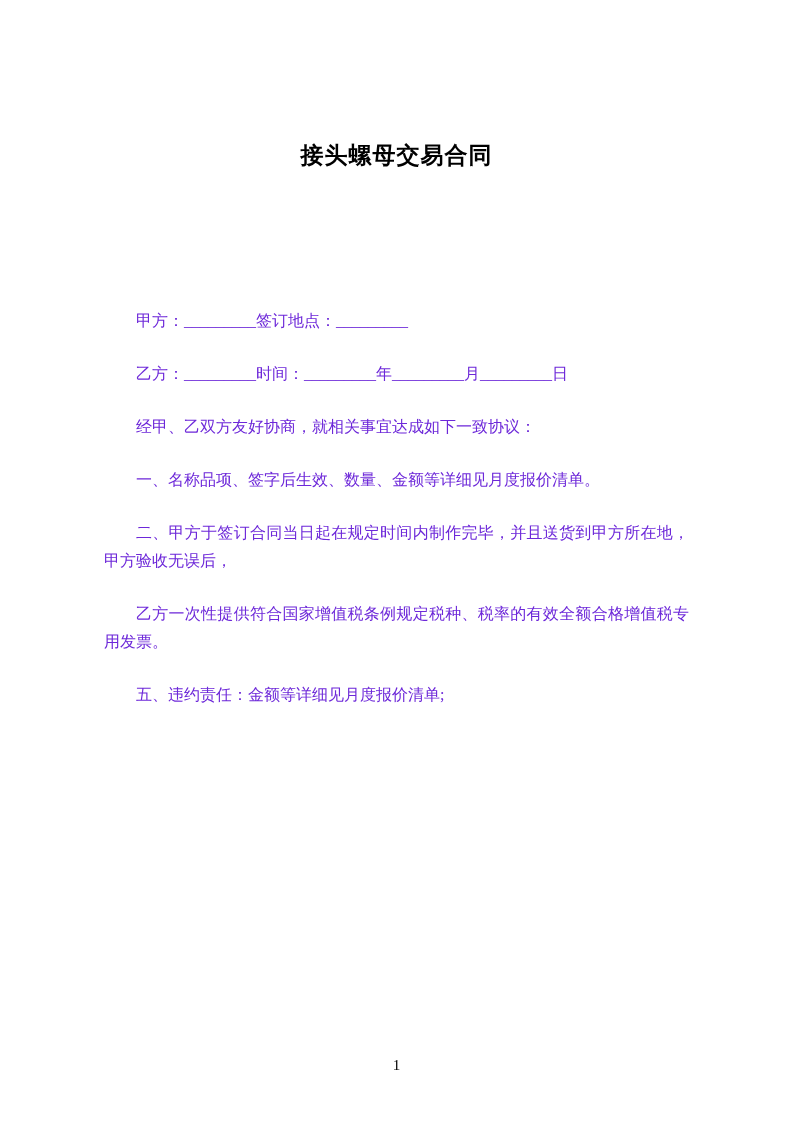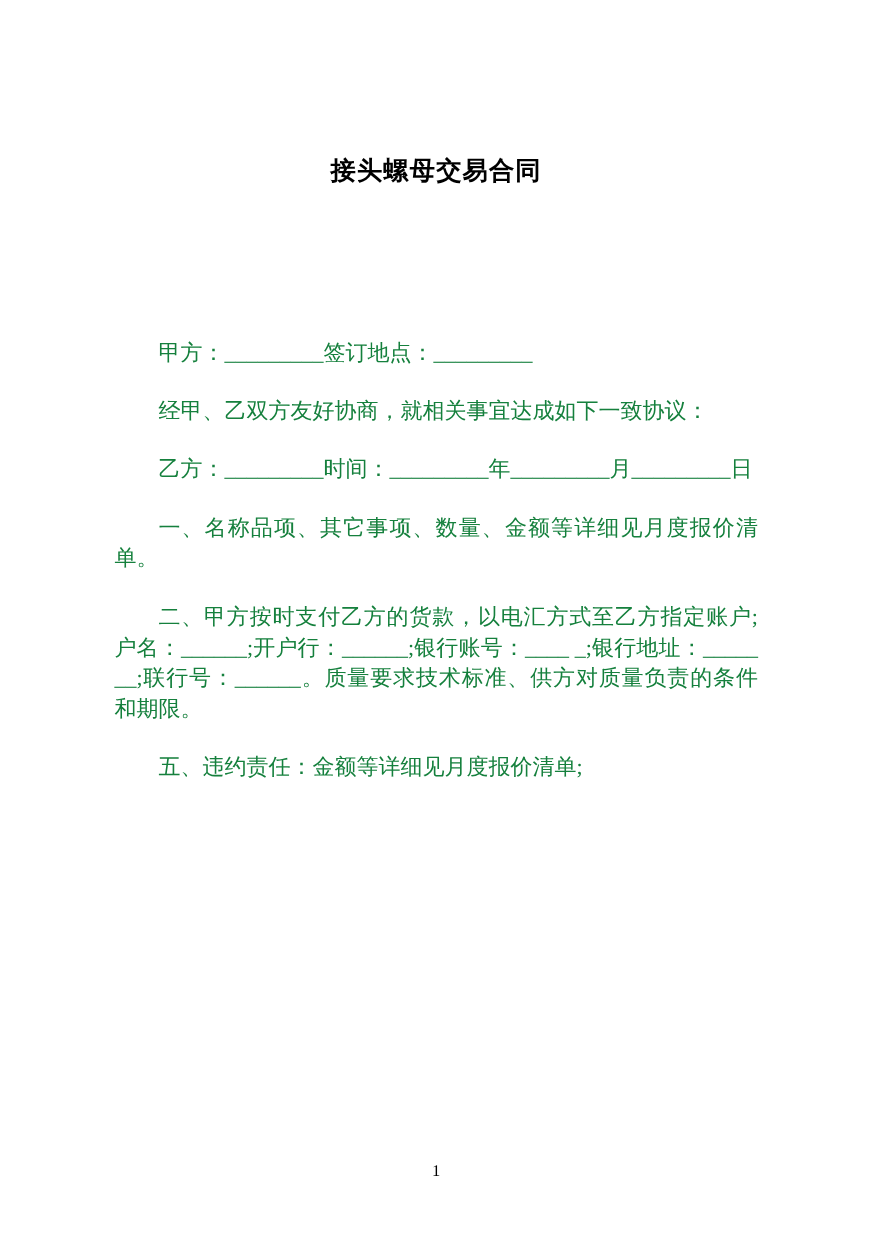--- a/index.html
+++ b/index.html
@@ -22,23 +22,23 @@
   .doc-title {
     text-align: center;
     font-size: 23px;
     font-weight: bold;
     letter-spacing: 1px;
     color: #000000;
     margin-bottom: 136px;
     font-family: "Liberation Sans", "DejaVu Sans", sans-serif;
   }
   .para {
-    font-size: 20px;
+    font-size: 16px;
     line-height: 28px;
-    color: #15803d;
+    color: #6d28d9;
     text-indent: 2em;
     text-align: justify;
     margin-bottom: 25px;
     word-break: break-all;
   }
   .page-footer {
     position: absolute;
     left: 0;
     right: 0;
     bottom: 48px;
@@ -50,23 +50,24 @@
   }
 </style>
 </head>
 <body>
 
 <div class="page">
   <div class="content">
     <h1 class="doc-title">接头螺母交易合同</h1>
 
     <p class="para">甲方：_________签订地点：_________</p>
+    <p class="para">乙方：_________时间：_________年_________月_________日</p>
     <p class="para">经甲、乙双方友好协商，就相关事宜达成如下一致协议：</p>
-    <p class="para">乙方：_________时间：_________年_________月_________日</p>
-    <p class="para">一、名称品项、其它事项、数量、金额等详细见月度报价清单。</p>
-    <p class="para">二、甲方按时支付乙方的货款，以电汇方式至乙方指定账户;户名：______;开户行：______;银行账号：____ _;银行地址：_______;联行号：______。质量要求技术标准、供方对质量负责的条件和期限。</p>
+    <p class="para">一、名称品项、签字后生效、数量、金额等详细见月度报价清单。</p>
+    <p class="para">二、甲方于签订合同当日起在规定时间内制作完毕，并且送货到甲方所在地，甲方验收无误后，</p>
+    <p class="para">乙方一次性提供符合国家增值税条例规定税种、税率的有效全额合格增值税专用发票。</p>
     <p class="para">五、违约责任：金额等详细见月度报价清单;</p>
   </div>
 
   <div class="page-footer">
     <span class="page-number">1</span>
   </div>
 </div>
 
 </body></html>

